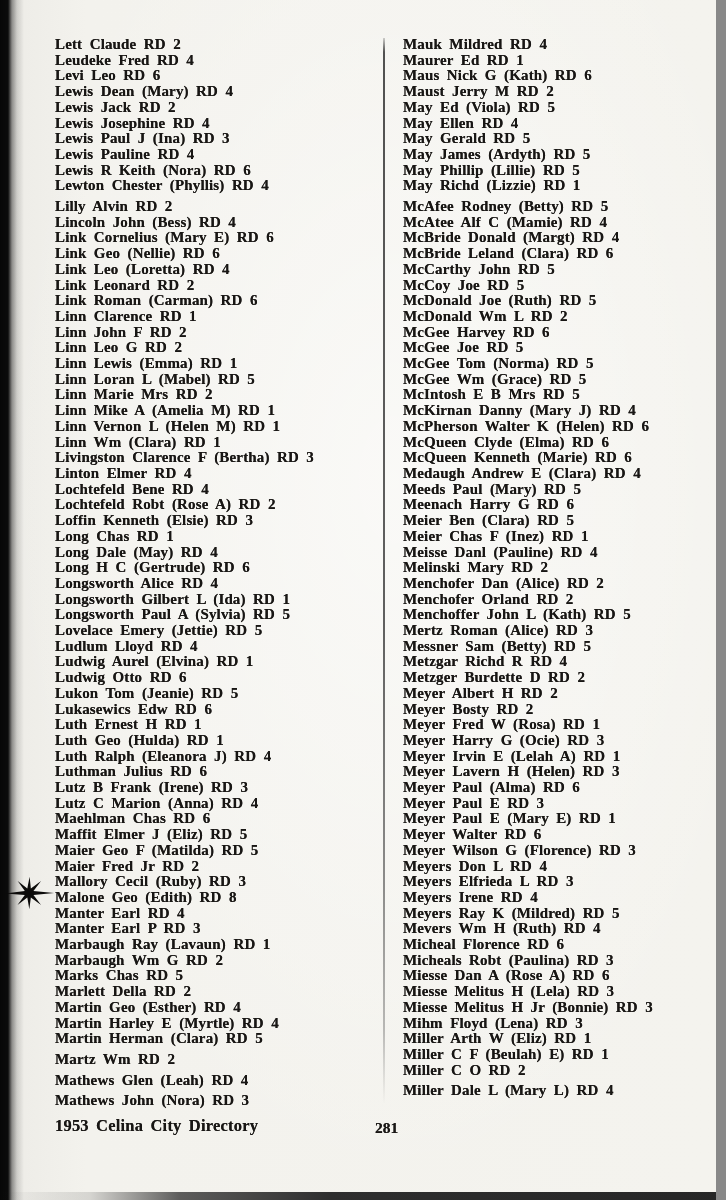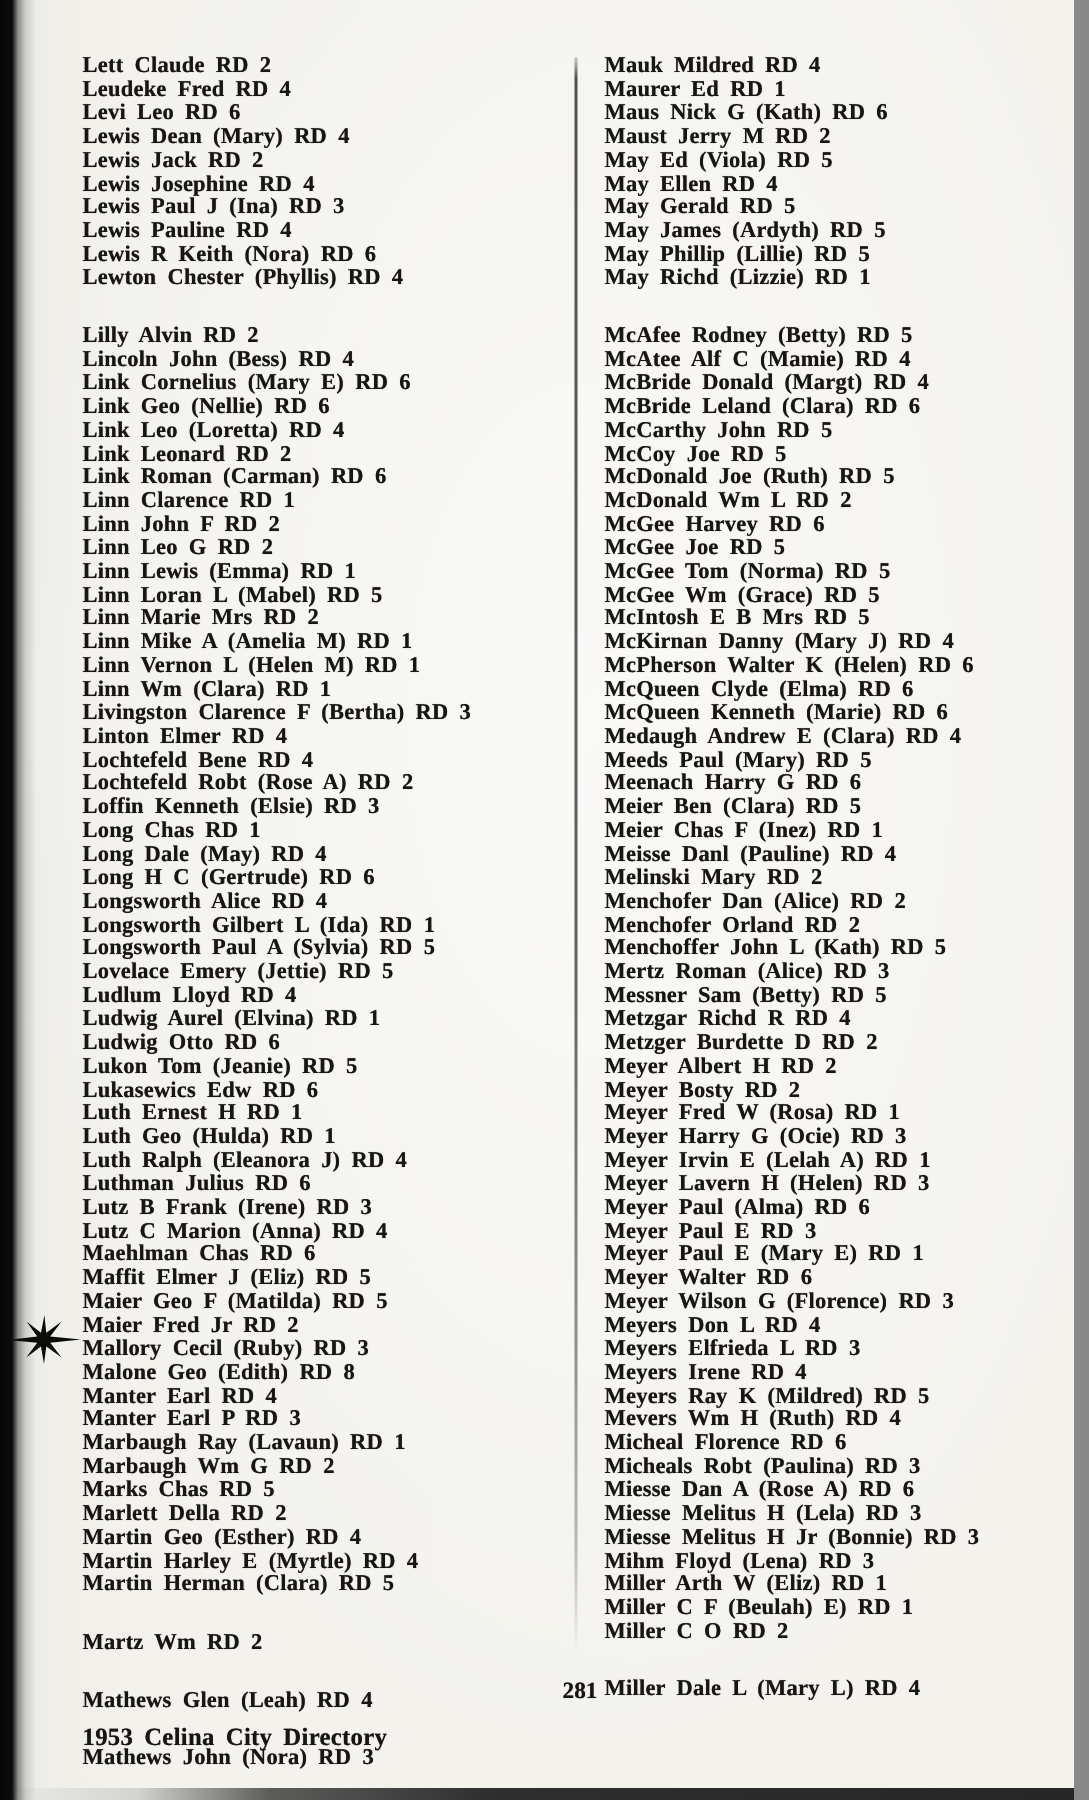--- a/index.html
+++ b/index.html
@@ -35,28 +35,27 @@
   .entry{
     font-weight:700;
     font-size:15px;
     line-height:15.7px;
     color:#181614;
     white-space:nowrap;
     word-spacing:3.5px;
     letter-spacing:.15px;
     text-shadow:0 0 .45px rgba(25,22,20,.8);
   }
-  .entry.gap{margin-top:23px;}
+  .entry.gap{margin-top:5px;}
   .star-mark{position:absolute;left:5px;top:872px;width:50px;height:42px;}
   .footer-title{
     position:absolute;left:55px;top:1116px;
     font-weight:700;font-size:16.5px;color:#181614;
     word-spacing:3px;letter-spacing:.2px;
     text-shadow:0 0 .45px rgba(25,22,20,.8);
-    margin-top:32px;
   }
   .page-number{
     position:absolute;left:375px;top:1119px;
     font-weight:700;font-size:15.5px;color:#181614;
     text-shadow:0 0 .45px rgba(25,22,20,.8);
   }
 </style>
 </head>
 <body>
 

